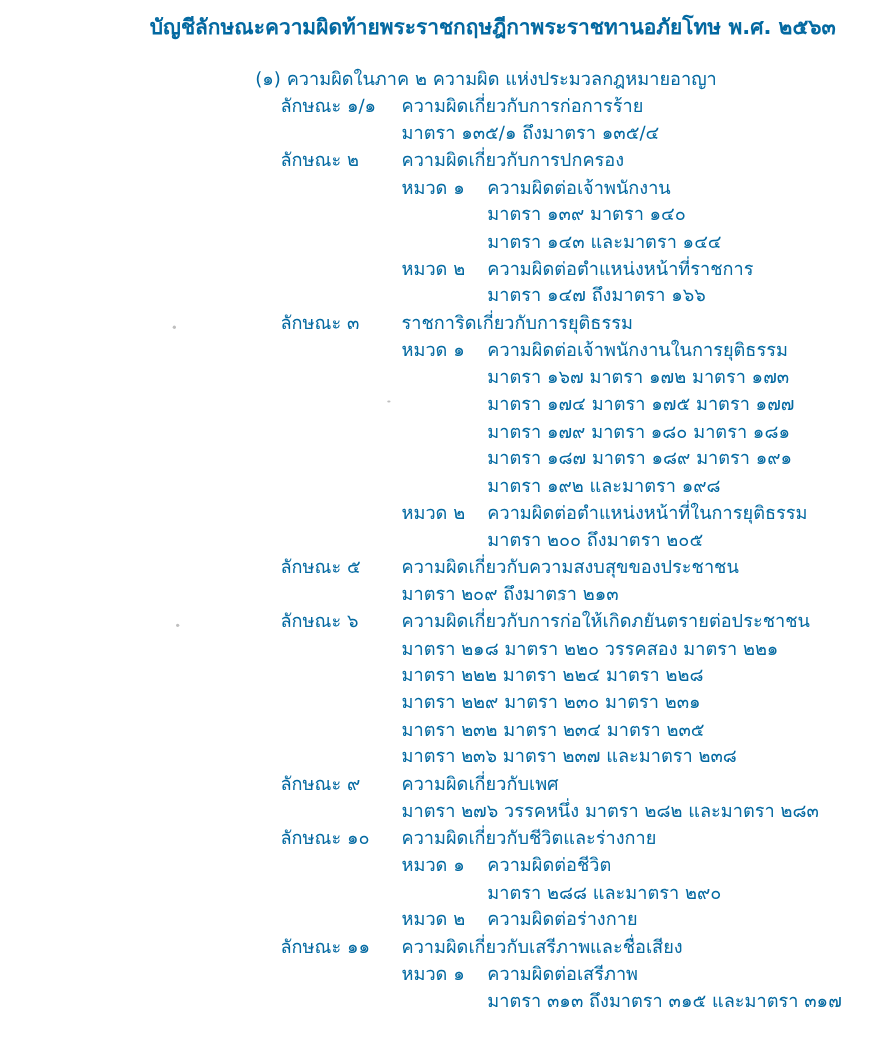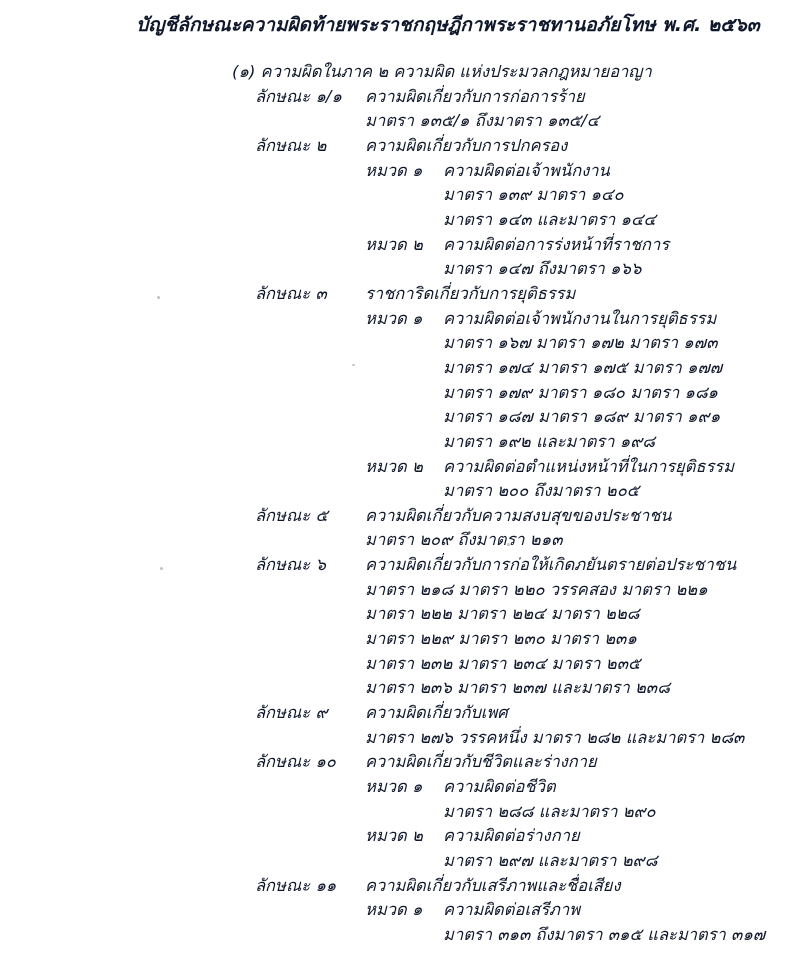--- a/index.html
+++ b/index.html
@@ -30,21 +30,21 @@
   .line.laksana  .col-text{left:365px;}
   .line.muad     .col-label{left:365px;}
   .line.muad     .col-text{left:443px;text-align:right;}
   .line.matra_laksana .col-text{left:365px;}
   .line.matra_muad    .col-text{left:443px;}
   .speck{position:absolute;background:#8a8a8a;border-radius:50%;opacity:.55;}
 </style>
 </head>
 <body>
 
-<div class="page" style="background: rgb(255, 255, 255); color: #0f172a; font-style: italic;">
+<div class="page" style="background: rgb(255, 255, 255); color: #0369a1;">
 
   <div class="doc-title">บัญชีลักษณะความผิดท้ายพระราชกฤษฎีกาพระราชทานอภัยโทษ พ.ศ. ๒๕๖๓</div>
 
   <div class="doc-body">
     <div class="line section">
       <span class="col-text">(๑) ความผิดในภาค ๒ ความผิด แห่งประมวลกฎหมายอาญา</span>
     </div>
 
   <div class="line laksana">
         <span class="col-label">ลักษณะ ๑/๑</span>
@@ -62,21 +62,21 @@
         <span class="col-text">ความผิดต่อเจ้าพนักงาน</span>
       </div>
       <div class="line matra_muad">
         <span class="col-text">มาตรา ๑๓๙ มาตรา ๑๔๐</span>
       </div>
       <div class="line matra_muad">
         <span class="col-text">มาตรา ๑๔๓ และมาตรา ๑๔๔</span>
       </div>
       <div class="line muad">
         <span class="col-label">หมวด ๒</span>
-        <span class="col-text">ความผิดต่อการร่งหน้าที่ราชการ</span>
+        <span class="col-text">ความผิดต่อตำแหน่งหน้าที่ราชการ</span>
       </div>
       <div class="line matra_muad">
         <span class="col-text">มาตรา ๑๔๗ ถึงมาตรา ๑๖๖</span>
       </div>
       <div class="line laksana">
         <span class="col-label">ลักษณะ ๓</span>
         <span class="col-text">ราชการิดเกี่ยวกับการยุติธรรม</span>
       </div>
       <div class="line muad">
         <span class="col-label">หมวด ๑</span>
@@ -145,23 +145,20 @@
         <span class="col-label">หมวด ๑</span>
         <span class="col-text">ความผิดต่อชีวิต</span>
       </div>
       <div class="line matra_muad">
         <span class="col-text">มาตรา ๒๘๘ และมาตรา ๒๙๐</span>
       </div>
       <div class="line muad">
         <span class="col-label">หมวด ๒</span>
         <span class="col-text">ความผิดต่อร่างกาย</span>
       </div>
-      <div class="line matra_muad">
-        <span class="col-text">มาตรา ๒๙๗ และมาตรา ๒๙๘</span>
-      </div>
       <div class="line laksana">
         <span class="col-label">ลักษณะ ๑๑</span>
         <span class="col-text">ความผิดเกี่ยวกับเสรีภาพและชื่อเสียง</span>
       </div>
       <div class="line muad">
         <span class="col-label">หมวด ๑</span>
         <span class="col-text">ความผิดต่อเสรีภาพ</span>
       </div>
       <div class="line matra_muad">
         <span class="col-text">มาตรา ๓๑๓ ถึงมาตรา ๓๑๕ และมาตรา ๓๑๗</span>

